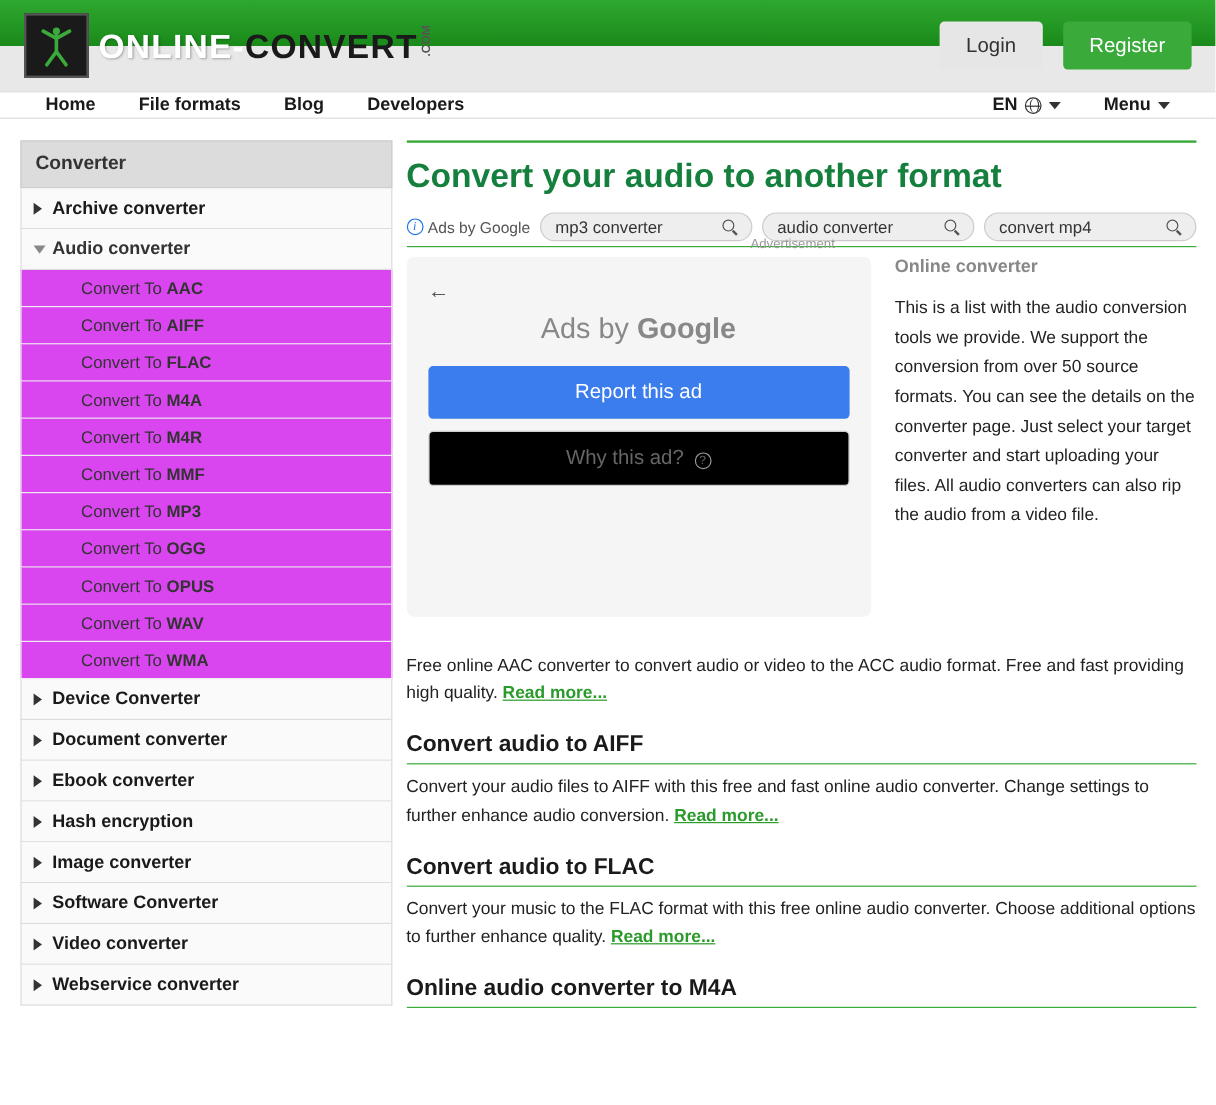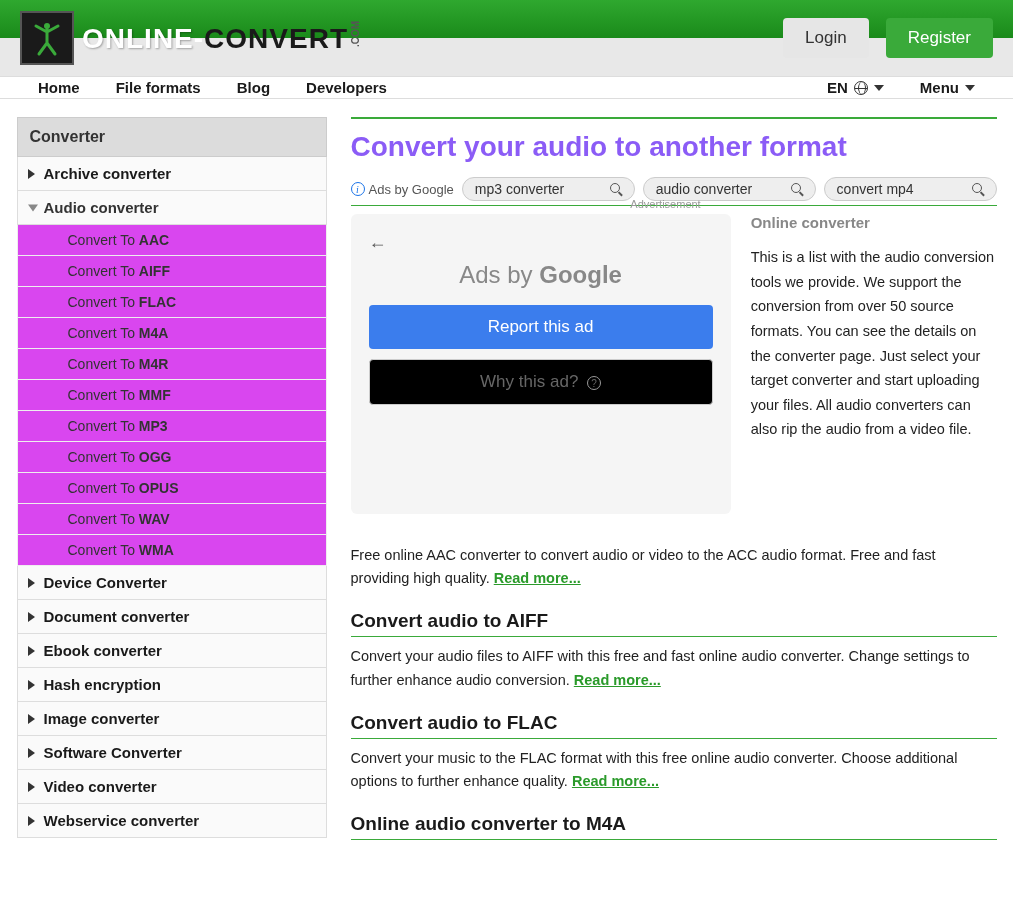--- a/index.html
+++ b/index.html
@@ -20,34 +20,34 @@
 .btn-register { background: #3aaa3a; color: #fff; }
 
 .navbar { border-top: 1px solid #ddd; border-bottom: 1px solid #ddd; display: flex; justify-content: space-between; padding: 0 20px; }
 .nav-left, .nav-right { display: flex; }
 .nav-item { padding: 2px 18px; font-size: 15px; font-weight: bold; color: #1a1a1a; cursor: pointer; display: flex; align-items: center; gap: 6px; }
 .chevron-down { width: 0; height: 0; border-left: 5px solid transparent; border-right: 5px solid transparent; border-top: 6px solid #333; display: inline-block; }
 .globe-icon { width: 14px; height: 14px; border: 1.5px solid #333; border-radius: 50%; position: relative; display: inline-block; }
 .globe-icon::before { content: ''; position: absolute; left: 0; right: 0; top: 50%; border-top: 1px solid #333; }
 .globe-icon::after { content: ''; position: absolute; top: 0; bottom: 0; left: 50%; width: 6px; margin-left: -3px; border: 1px solid #333; border-radius: 50%; border-top: none; border-bottom: none; }
 
-.container { display: flex; max-width: 1000px; margin: 18px auto 0; gap: 24px; padding: 0 10px; }
+.container { display: flex; max-width: 1000px; margin: 18px auto 0; gap: 12px; padding: 0 10px; }
 
 .sidebar { width: 310px; flex-shrink: 0; }
 .sidebar-head { background: #dcdcdc; padding: 10px 12px; font-size: 16px; font-weight: bold; border: 1px solid #ccc; }
 .side-cat { border: 1px solid #ddd; border-top: none; padding: 8px 10px 8px 26px; font-size: 15px; font-weight: bold; color: #1a1a1a; cursor: pointer; position: relative; background: #fafafa; }
 .side-cat .tri { position: absolute; left: 10px; top: 50%; transform: translateY(-50%); width: 0; height: 0; border-top: 5px solid transparent; border-bottom: 5px solid transparent; border-left: 7px solid #333; }
 .side-cat.open .tri { border-left: 5px solid transparent; border-right: 5px solid transparent; border-top: 7px solid #888; border-bottom: none; }
 .side-cat.open { color: #333; }
 .side-sub { border: 1px solid #eee; border-top: none; padding: 7px 10px 7px 50px; font-size: 14px; color: #333; cursor: pointer; background: #d946ef; }
 .side-sub .fmt { font-weight: bold; }
 
 .main { flex: 1; min-width: 0; }
 .green-line { height: 2px; background: #3aaa3a; margin-bottom: 12px; }
-.page-title { font-size: 28px; font-weight: bold; color: #8b5cf6; margin-bottom: 14px; }
+.page-title { font-size: 28px; font-weight: bold; color: #15803d; margin-bottom: 14px; }
 
 .ads-row { display: flex; align-items: center; gap: 8px; border-bottom: 1px solid #3aaa3a; padding-bottom: 4px; margin-bottom: 8px; }
 .ads-info { display: flex; align-items: center; gap: 4px; font-size: 13px; color: #555; }
 .info-icon { width: 14px; height: 14px; border: 1.5px solid #1a73e8; border-radius: 50%; display: inline-flex; align-items: center; justify-content: center; font-size: 10px; color: #1a73e8; font-style: italic; font-family: serif; }
 .ad-pill { flex: 1; background: #eee; border: 1px solid #ccc; border-radius: 14px; padding: 3px 12px; font-size: 14px; color: #333; display: flex; align-items: center; justify-content: space-between; cursor: pointer; overflow: hidden; white-space: nowrap; }
 .search-icon { width: 12px; height: 12px; position: relative; flex-shrink: 0; }
 .search-icon::before { content: ''; position: absolute; width: 8px; height: 8px; border: 1.5px solid #555; border-radius: 50%; left: 0; top: 0; }
 .search-icon::after { content: ''; position: absolute; width: 5px; height: 1.5px; background: #555; transform: rotate(45deg); right: -1px; bottom: 1px; }
 
 .content-row { display: flex; gap: 20px; margin-bottom: 30px; }

